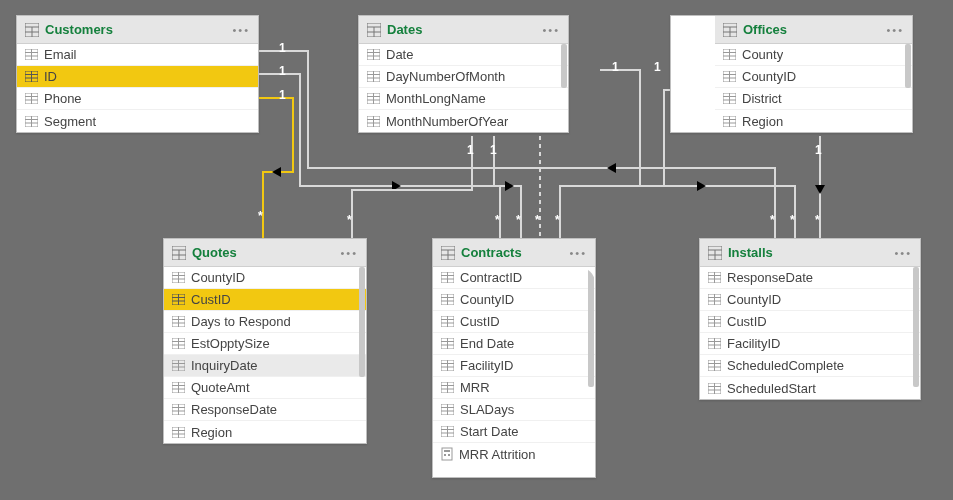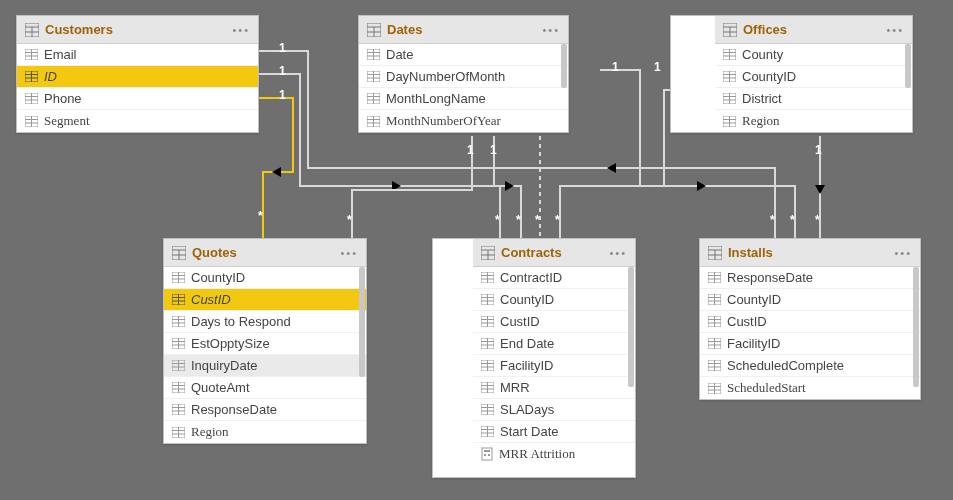--- a/index.html
+++ b/index.html
@@ -35,41 +35,42 @@
     padding: 0 6px 0 8px;
   }
   .table-icon {
     width: 14px; height: 14px;
     margin-right: 6px;
     flex: 0 0 auto;
   }
   .table-title {
     flex: 1 1 auto;
     font-weight: 600;
-    color: #a16207;
+    color: #15803d;
   }
   .table-more {
     color: #888;
     letter-spacing: 2px;
     font-size: 11px;
     padding: 0 2px;
   }
   .fields {
     position: relative;
+    border-radius: 16px;
   }
   .field {
     display: flex;
     align-items: center;
     height: 22px;
     padding: 0 8px;
     border-bottom: 1px solid #f0f0f0;
     background: #fff;
   }
-  .field:last-child { border-bottom: none; font-family: Liberation Serif, serif; }
-  .field.selected { background: #f2c811; font-style: italic; }
+  .field:last-child { border-bottom: none; }
+  .field.selected { background: #f2c811; }
   .field.highlight { background: #eaeaea; }
   .field-icon {
     width: 13px; height: 11px;
     margin-right: 6px;
     flex: 0 0 auto;
   }
   .field-icon.measure-icon {
     width: 12px; height: 14px;
   }
   .field-label {
@@ -386,21 +387,21 @@
           <rect x="0" y="0" width="13" height="11" fill="none" stroke="#999"></rect>
           <line x1="0" y1="3.5" x2="13" y2="3.5" stroke="#999"></line>
           <line x1="0" y1="7" x2="13" y2="7" stroke="#999"></line>
           <line x1="6.5" y1="0" x2="6.5" y2="11" stroke="#999"></line>
         </svg>
         <span class="field-label">Region</span>
       </div>
   </div>
 </div>
 
-<div class="table" style="left:432px; top:238px; width:204px; height:240px;padding-left:40px;">
+<div class="table" style="left:432px; top:238px; width:164px; height:240px;">
   <div class="table-header">
     <svg class="table-icon" viewBox="0 0 14 14">
         <rect x="0" y="0" width="14" height="14" fill="none" stroke="#777"></rect>
         <line x1="0" y1="4" x2="14" y2="4" stroke="#777"></line>
         <line x1="0" y1="9" x2="14" y2="9" stroke="#777"></line>
         <line x1="7" y1="4" x2="7" y2="14" stroke="#777"></line>
       </svg>
     <span class="table-title">Contracts</span>
     <span class="table-more">•••</span>
   </div>

